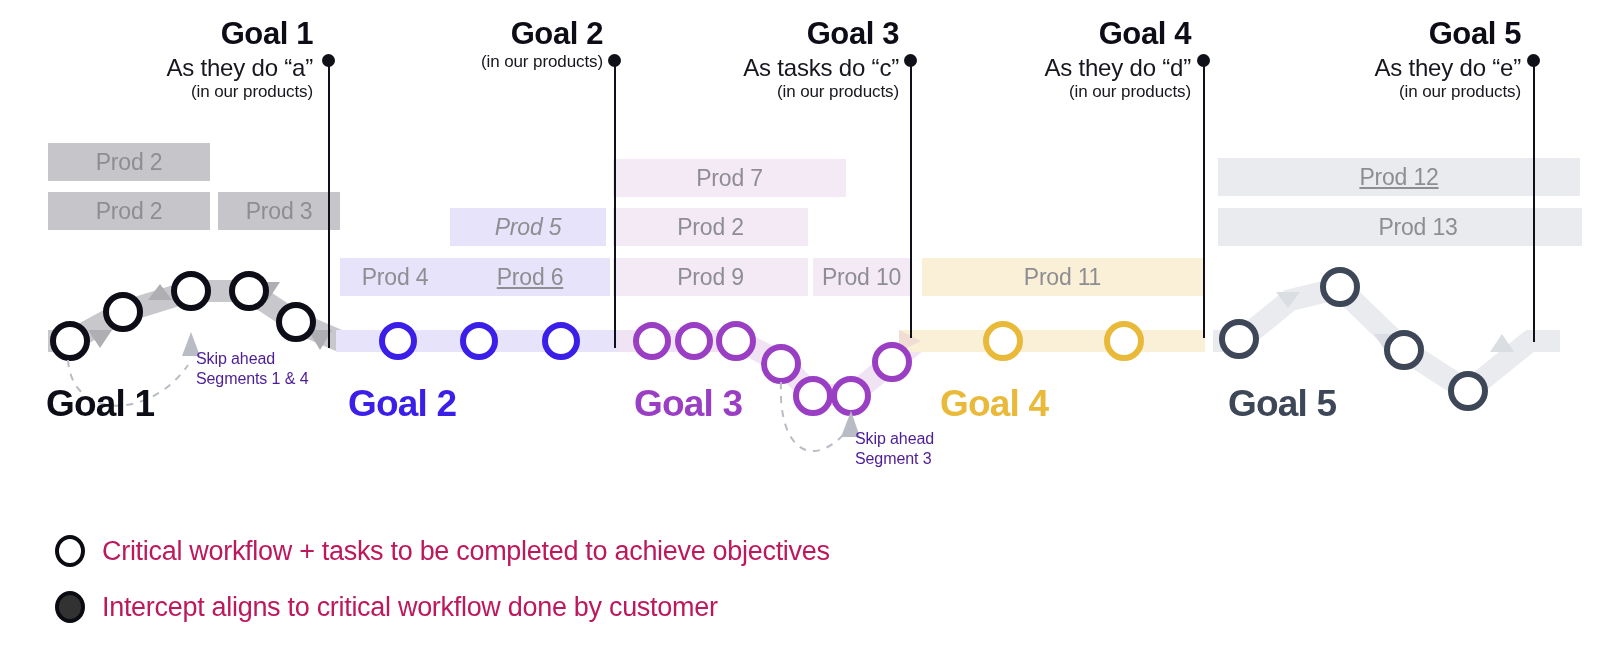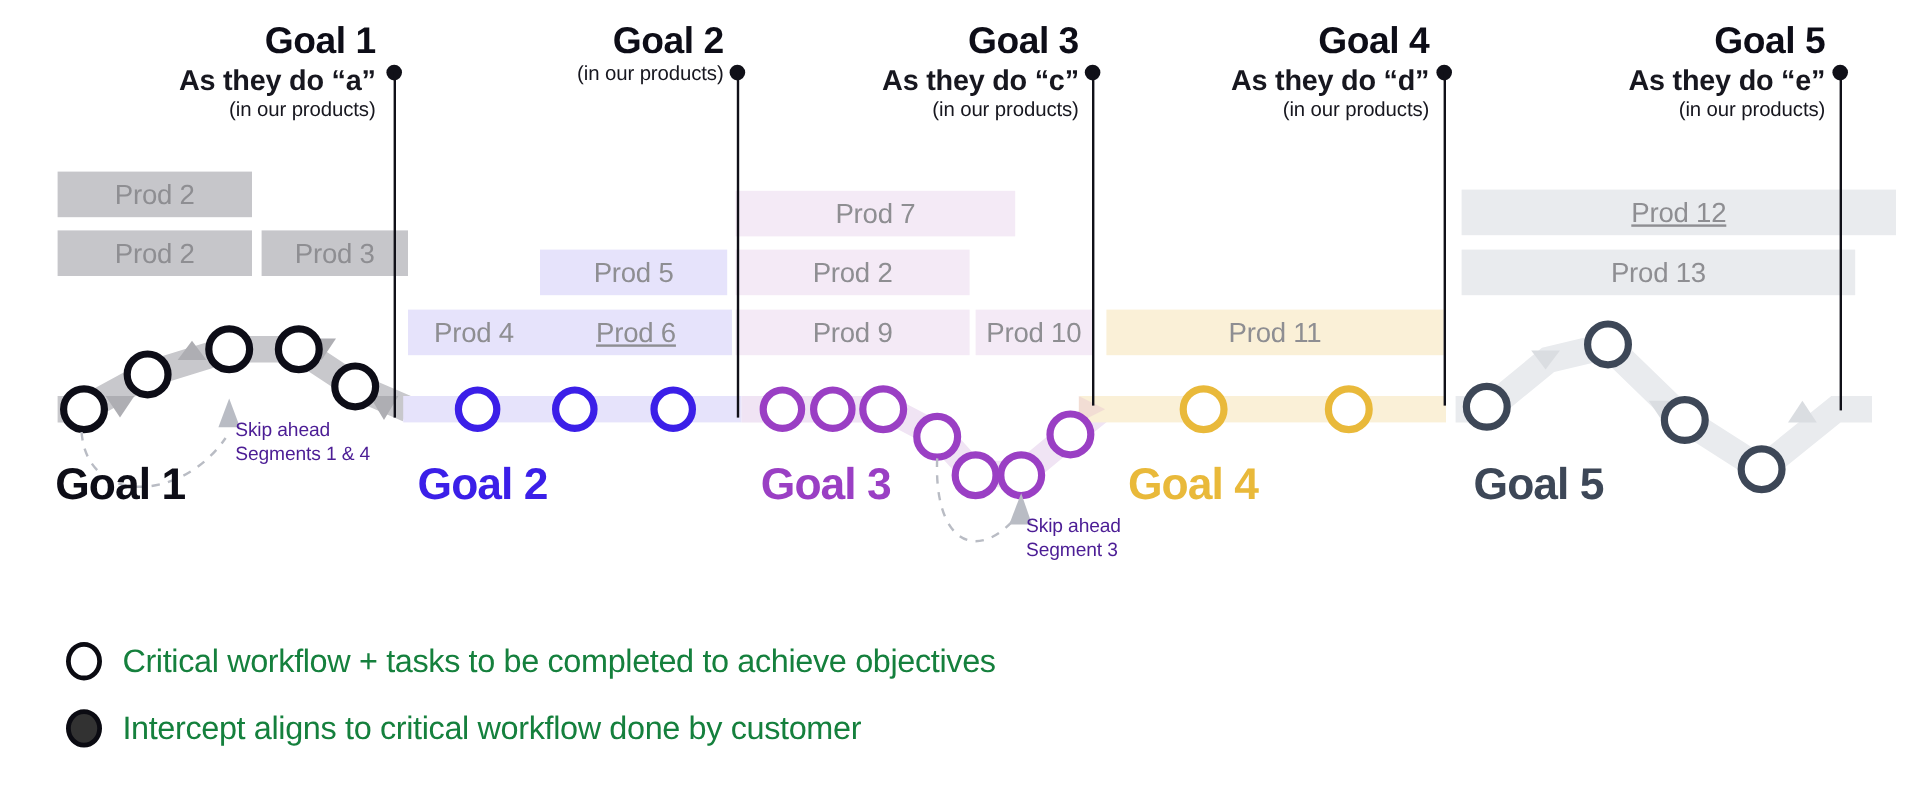--- a/index.html
+++ b/index.html
@@ -10,21 +10,21 @@
   }
   #stage{position:absolute;left:0;top:0;width:1608px;height:662px;}
 
   
   .goal-header{position:absolute;text-align:right;}
   .goal-header .gh-title{
     font-size:31px;font-weight:700;color:#0d0d17;line-height:1.05;
     letter-spacing:-0.4px;white-space:nowrap;
   }
   .goal-header .gh-sub{
-    font-size:24px;font-weight:700;color:#17171f;line-height:1.15;
+    font-size:24px;font-weight:400;color:#17171f;line-height:1.15;
     margin-top:3px;white-space:nowrap;letter-spacing:-0.2px;
   }
   .goal-header .gh-note{
     font-size:17px;font-weight:400;color:#17171f;line-height:1.15;
     margin-top:1px;white-space:nowrap;letter-spacing:-0.1px;
   }
 
   
   .leader{position:absolute;width:2px;background:#101018;}
   .leader-dot{position:absolute;width:13px;height:13px;border-radius:50%;background:#101018;}
@@ -43,21 +43,21 @@
   }
 
   
   .skip{
     position:absolute;font-size:16px;color:#4c1d95;line-height:1.25;
     letter-spacing:-0.1px;white-space:nowrap;
   }
 
   
   .legend-row{position:absolute;display:flex;align-items:center;gap:17px;}
-  .legend-text{font-size:27px;color:#15803d;letter-spacing:-0.3px;white-space:nowrap;}
+  .legend-text{font-size:27px;color:#be185d;letter-spacing:-0.3px;white-space:nowrap;}
   .legend-mark{width:30px;height:32px;border-radius:50%;box-sizing:border-box;}
   .legend-open{border:4px solid #0b0b12;background:#ffffff;}
   .legend-filled{border:4px solid #0b0b12;background:#323232;}
 
   svg.layer{position:absolute;left:0;top:0;width:1608px;height:662px;overflow:visible;}
   .nofill{fill:none;}
 </style>
 </head>
 <body>
 
@@ -146,21 +146,21 @@
   <div class="prod" style="left:48px;top:192px;width:162px;background:#c6c6ca;">
     <span>Prod 2</span>
   </div>
   <div class="prod" style="left:218px;top:192px;width:122px;background:#c6c6ca;">
     <span>Prod 3</span>
   </div>
 
   <div class="prod" style="left:340px;top:258px;width:110px;background:#e6e3fb;">
     <span>Prod 4</span>
   </div>
-  <div class="prod" style="left:450px;top:208px;width:156px;background:#e6e3fb;">
+  <div class="prod" style="left:450px;top:208px;width:156px;background:#e6e3fb;font-style:italic;">
     <span>Prod 5</span>
   </div>
   <div class="prod" style="left:450px;top:258px;width:160px;background:#e6e3fb;text-decoration:underline;">
     <span>Prod 6</span>
   </div>
 
   <div class="prod" style="left:613px;top:159px;width:233px;background:#f4eaf6;">
     <span>Prod 7</span>
   </div>
   <div class="prod" style="left:613px;top:208px;width:195px;background:#f4eaf6;">
@@ -172,42 +172,42 @@
   <div class="prod" style="left:813px;top:258px;width:97px;background:#f4eaf6;">
     <span>Prod 10</span>
   </div>
   <div class="prod" style="left:922px;top:258px;width:281px;background:#faf0d7;">
     <span>Prod 11</span>
   </div>
 
   <div class="prod" style="left:1218px;top:158px;width:362px;background:#e9ebee;text-decoration:underline;">
     <span>Prod 12</span>
   </div>
-  <div class="prod" style="left:1218px;top:208px;width:328px;background:#e9ebee;">
+  <div class="prod" style="left:1218px;top:208px;width:328px;background:#e9ebee;padding-left:36px;">
     <span>Prod 13</span>
   </div>
 
   <div class="goal-header" style="left:0px;top:18px;width:313px;">
     <div class="gh-title">Goal 1</div>
     <div class="gh-sub">As they do “a”</div>
     <div class="gh-note">(in our products)</div>
   </div>
   <div class="leader-dot" style="left:322px;top:54px;"></div>
   <div class="leader" style="left:328px;top:60px;height:288px;"></div>
 
   <div class="goal-header" style="left:290px;top:18px;width:313px;">
     <div class="gh-title">Goal 2</div>
     <div class="gh-note">(in our products)</div>
   </div>
   <div class="leader-dot" style="left:608px;top:54px;"></div>
   <div class="leader" style="left:614px;top:60px;height:288px;"></div>
 
   <div class="goal-header" style="left:586px;top:18px;width:313px;">
     <div class="gh-title">Goal 3</div>
-    <div class="gh-sub">As they do “c”</div>
+    <div class="gh-sub">As tasks do “c”</div>
     <div class="gh-note">(in our products)</div>
   </div>
   <div class="leader-dot" style="left:904px;top:54px;"></div>
   <div class="leader" style="left:910px;top:60px;height:278px;"></div>
 
   <div class="goal-header" style="left:878px;top:18px;width:313px;">
     <div class="gh-title">Goal 4</div>
     <div class="gh-sub">As they do “d”</div>
     <div class="gh-note">(in our products)</div>
   </div>

